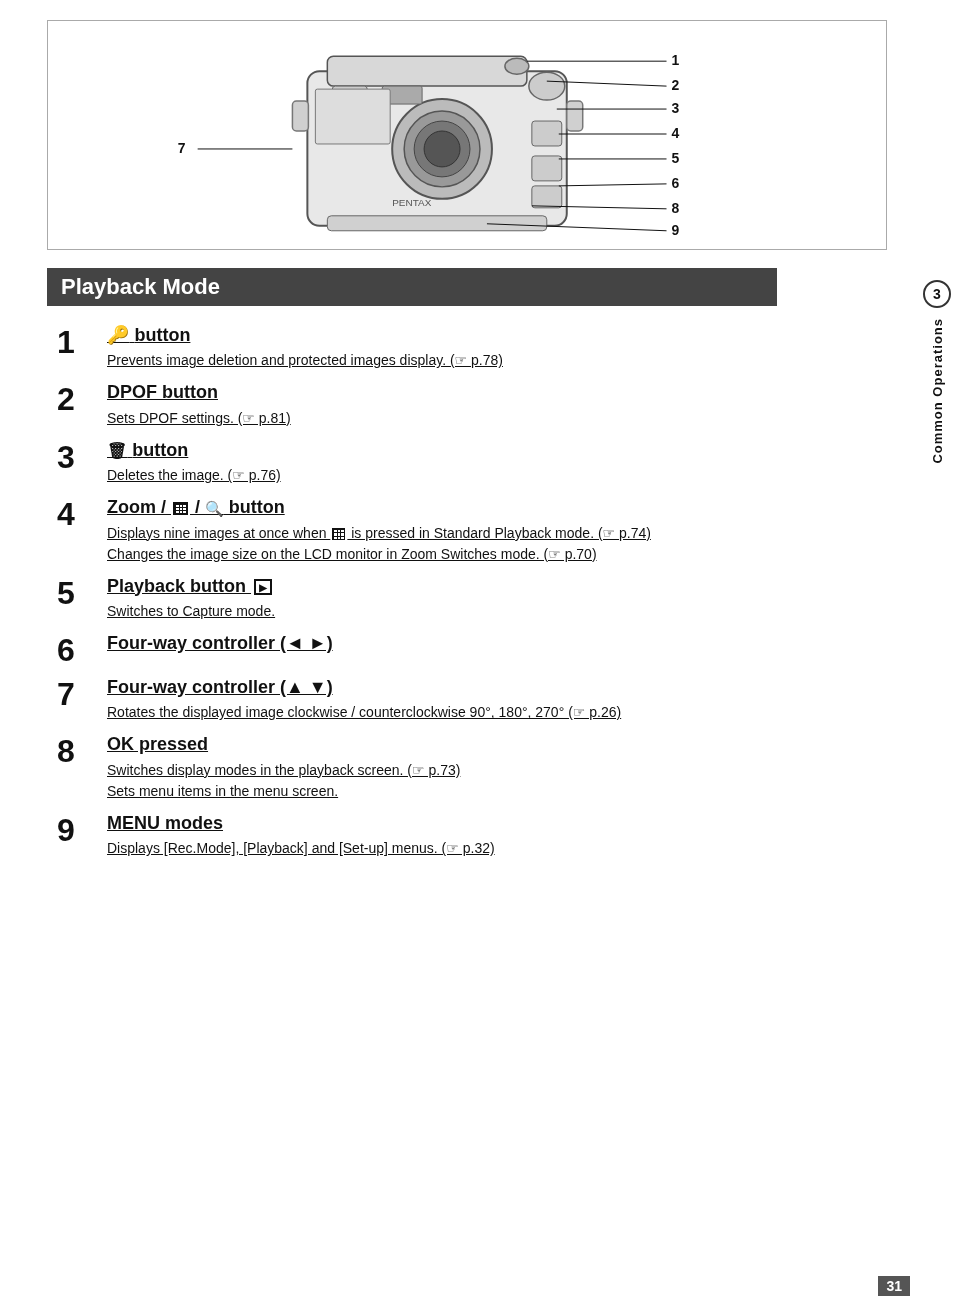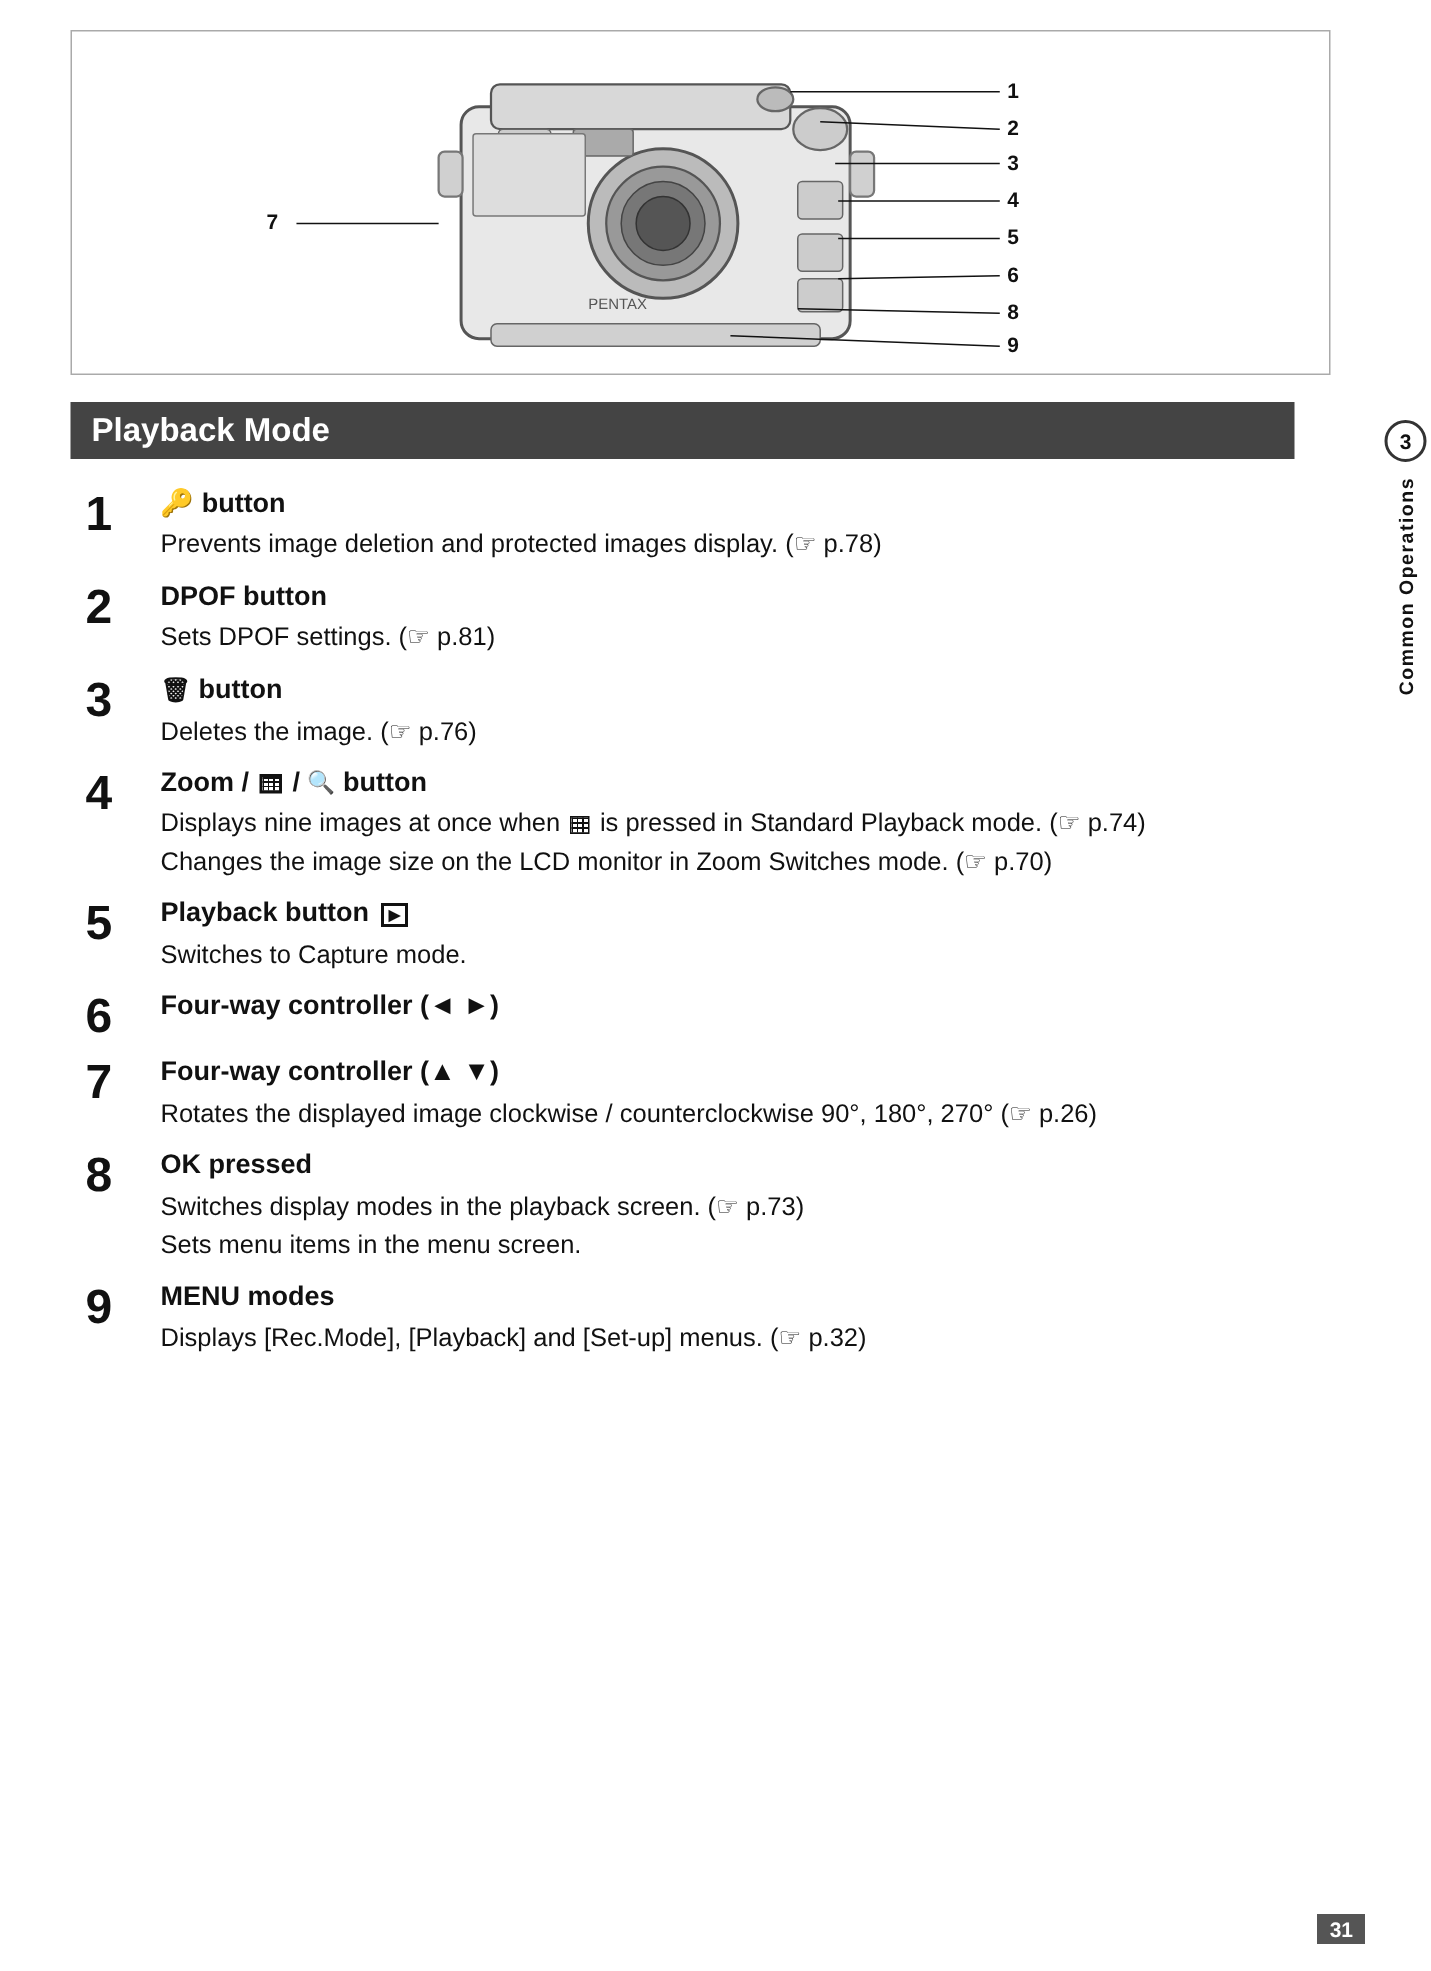--- a/index.html
+++ b/index.html
@@ -32,21 +32,21 @@
       background: #fff;
     }
 
     
     .section-header {
       background: #444;
       color: #fff;
       font-size: 22px;
       font-weight: bold;
       padding: 6px 14px;
-      width: 816px;
+      width: 730px;
       margin-bottom: 18px;
       display: flex;
       align-items: center;
     }
 
     
     .items-list {
       width: 820px;
       padding-left: 10px;
     }
@@ -60,31 +60,32 @@
     .item-number {
       font-size: 32px;
       font-weight: bold;
       min-width: 50px;
       line-height: 1;
       padding-top: 2px;
     }
 
     .item-content {
       flex: 1;
+      text-decoration: underline;
     }
 
     .item-title {
       font-size: 18px;
       font-weight: bold;
       line-height: 1.3;
       margin-bottom: 3px;
     }
 
     .item-desc {
-      font-size: 17px;
+      font-size: 14px;
       line-height: 1.5;
       color: #111;
     }
 
     
     .side-tab {
       position: absolute;
       right: 0;
       top: 0;
       width: 34px;

